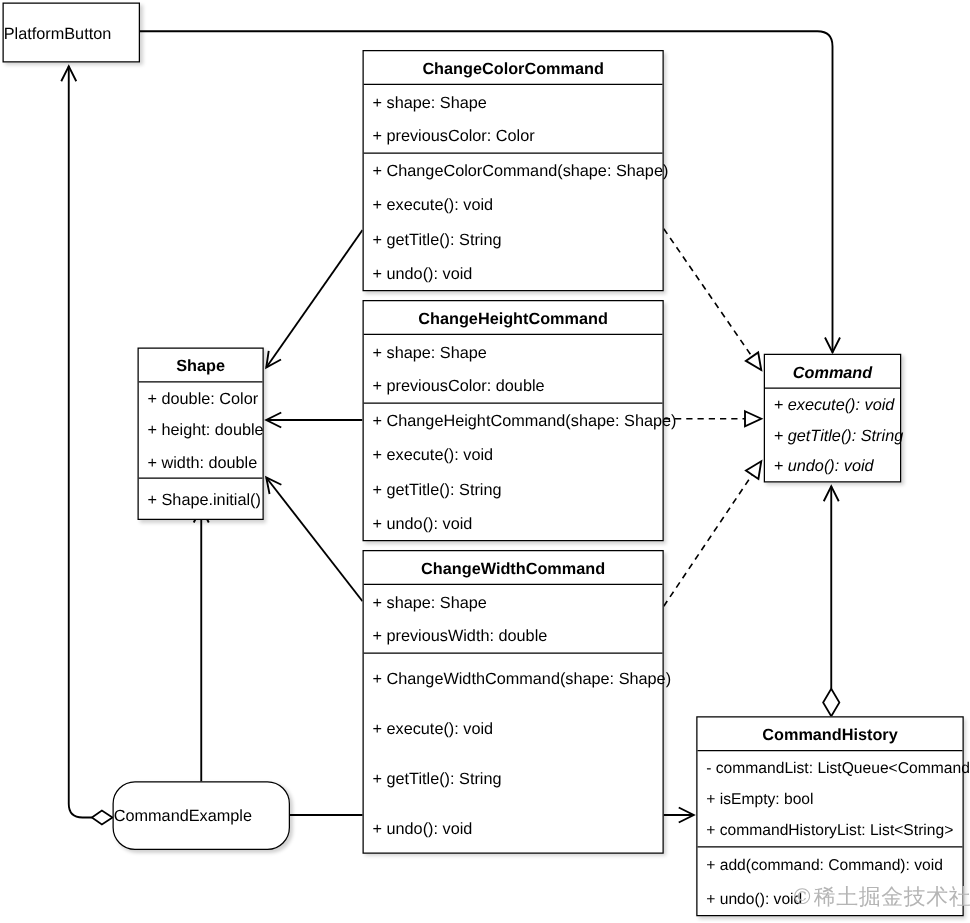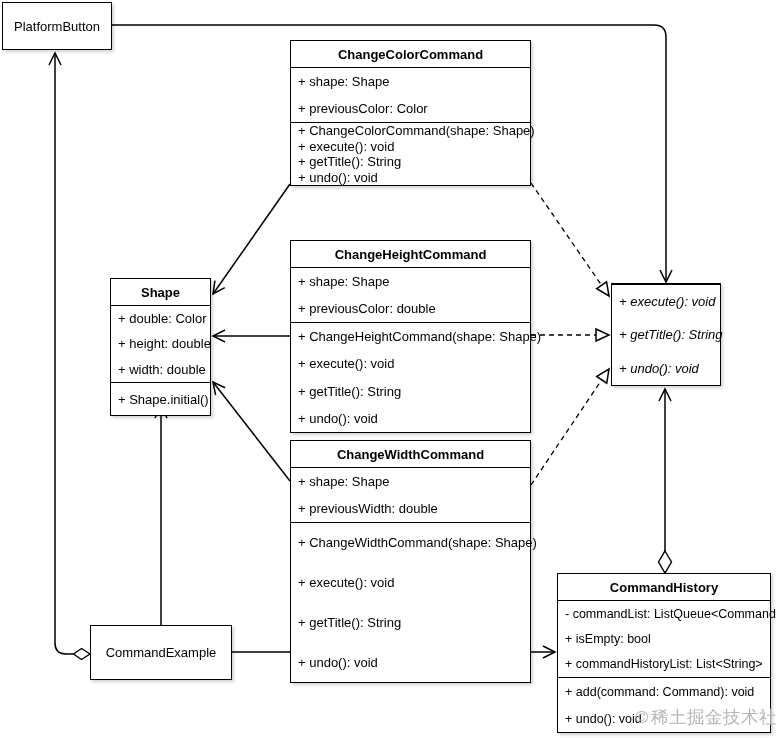--- a/index.html
+++ b/index.html
@@ -8,21 +8,21 @@
   svg.edges{position:absolute;left:0;top:0;width:776px;height:738px;}
   .cls{position:absolute;background:#fff;border:1.5px solid #000;box-sizing:border-box;
        box-shadow:2px 2px 3px rgba(0,0,0,0.18);display:flex;flex-direction:column;}
   .cls .title{flex:none;height:26px;display:flex;align-items:center;justify-content:center;
               font-weight:bold;font-size:13px;}
   .cls .sec{border-top:1.3px solid #000;display:flex;flex-direction:column;box-sizing:border-box;}
   .cls .row{flex:1;display:flex;align-items:center;padding-left:7px;font-size:13px;white-space:nowrap;}
   .cls.tight .row{font-size:12.5px;}
   .simple{position:absolute;background:#fff;border:1.5px solid #000;box-sizing:border-box;
           box-shadow:2px 2px 3px rgba(0,0,0,0.18);display:flex;align-items:center;
-          justify-content:center;font-size:13px;}
+          font-size:13px;}
   .italic .title,.italic .row{font-style:italic;}
   .watermark{position:absolute;left:633px;top:705px;font-family:"DejaVu Serif",serif;
              color:#b5b5b5;font-size:17.5px;letter-spacing:0.5px;white-space:nowrap;z-index:5;}
 </style>
 </head>
 <body>
 
 <div class="canvas">
 
   <svg class="edges" viewBox="0 0 776 738" xmlns="http://www.w3.org/2000/svg">
@@ -57,21 +57,21 @@
     <path d="M531,485 L609,369" fill="none" stroke="#000" stroke-width="1.3" stroke-dasharray="5 4" marker-end="url(#triHollow)"></path>
 
     <path d="M665,551 V389" fill="none" stroke="#000" stroke-width="1.5" marker-end="url(#arrowOpen)"></path>
     <polygon points="665,551 671.5,562 665,573 658.5,562" fill="#ffffff" stroke="#000" stroke-width="1.4"></polygon>
   </svg>
 
   <div class="simple" style="left:2px;top:2px;width:110px;height:48px;">
     <span>PlatformButton</span>
   </div>
 
-  <div class="cls" style="left:290px;top:40px;width:241px;height:146px;">
+  <div class="cls" style="left:290px;top:40px;width:241px;height:193px;">
     <div class="title">ChangeColorCommand</div>
     <div class="sec" style="height:55px;">
       <div class="row">+ shape: Shape</div>
       <div class="row">+ previousColor: Color</div>
     </div>
     <div class="sec" style="flex:1;">
       <div class="row">+ ChangeColorCommand(shape: Shape)</div>
       <div class="row">+ execute(): void</div>
       <div class="row">+ getTitle(): String</div>
       <div class="row">+ undo(): void</div>
@@ -112,39 +112,40 @@
       <div class="row">+ double: Color</div>
       <div class="row">+ height: double</div>
       <div class="row">+ width: double</div>
     </div>
     <div class="sec" style="flex:1;">
       <div class="row">+ Shape.initial()</div>
     </div>
   </div>
 
   <div class="cls italic" style="left:611px;top:283px;width:110px;height:103px;">
+    <div class="title">Command</div>
     <div class="sec" style="flex:1;">
       <div class="row">+ execute(): void</div>
       <div class="row">+ getTitle(): String</div>
       <div class="row">+ undo(): void</div>
     </div>
   </div>
 
   <div class="cls tight" style="left:557px;top:573px;width:214px;height:160px;">
     <div class="title">CommandHistory</div>
     <div class="sec" style="height:77px;">
       <div class="row">- commandList: ListQueue&lt;Command&gt;</div>
       <div class="row">+ isEmpty: bool</div>
       <div class="row">+ commandHistoryList: List&lt;String&gt;</div>
     </div>
     <div class="sec" style="flex:1;">
       <div class="row">+ add(command: Command): void</div>
       <div class="row">+ undo(): void</div>
     </div>
   </div>
 
-  <div class="simple" style="left:90px;top:625px;width:142px;height:55px;">
+  <div class="simple" style="left:90px;top:625px;width:142px;height:55px;border-radius:18px;">
     <span>CommandExample</span>
   </div>
 
   <div class="watermark">©稀土掘金技术社区</div>
 
 </div>
 
 </body></html>

